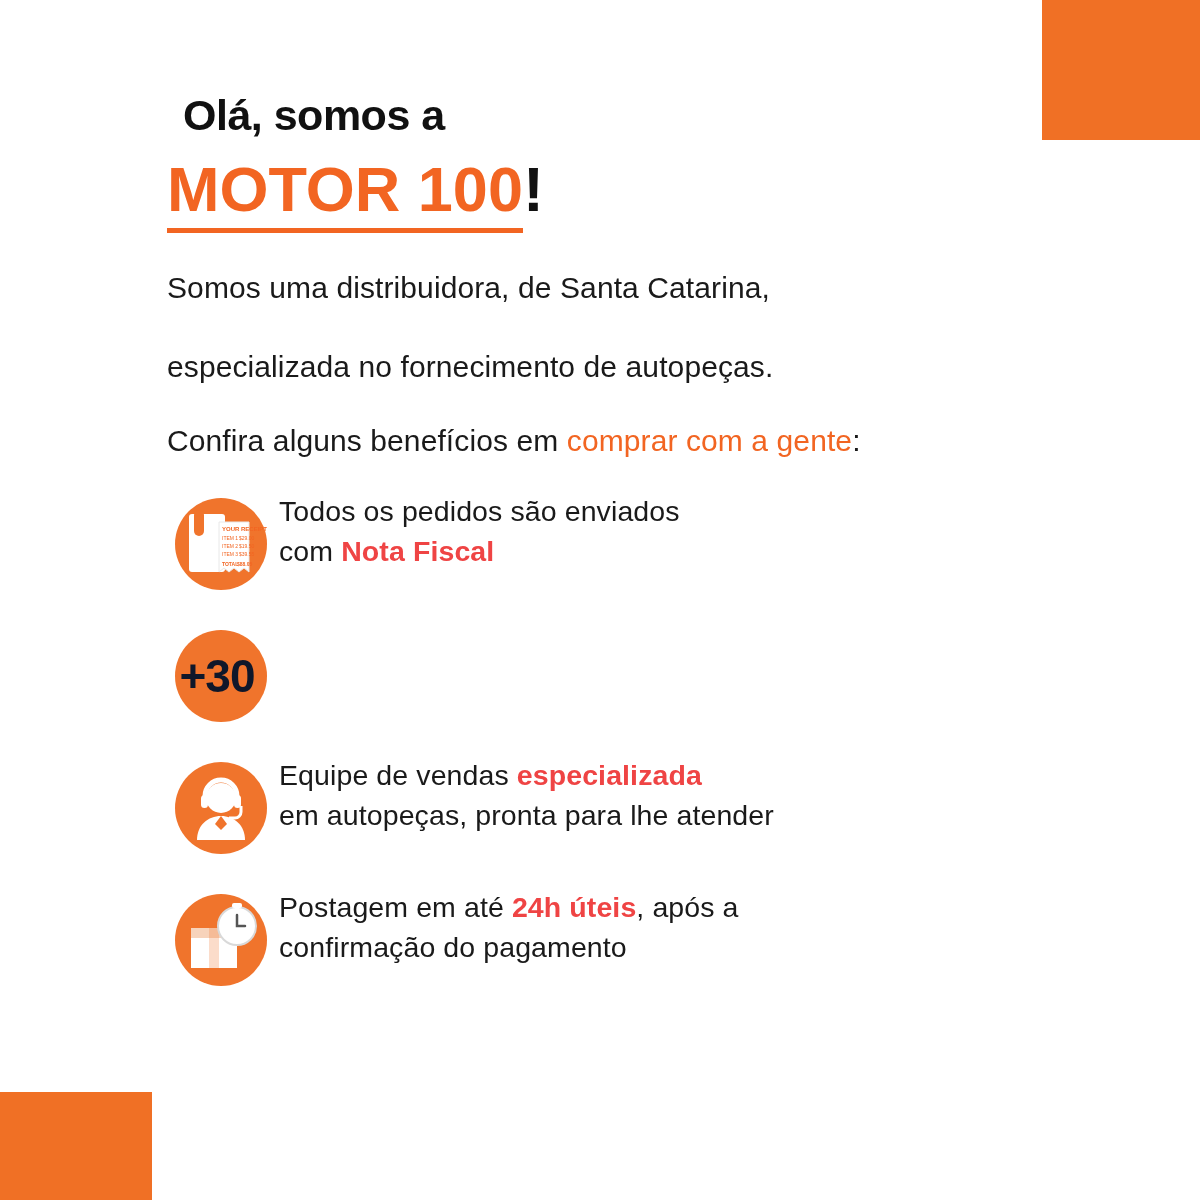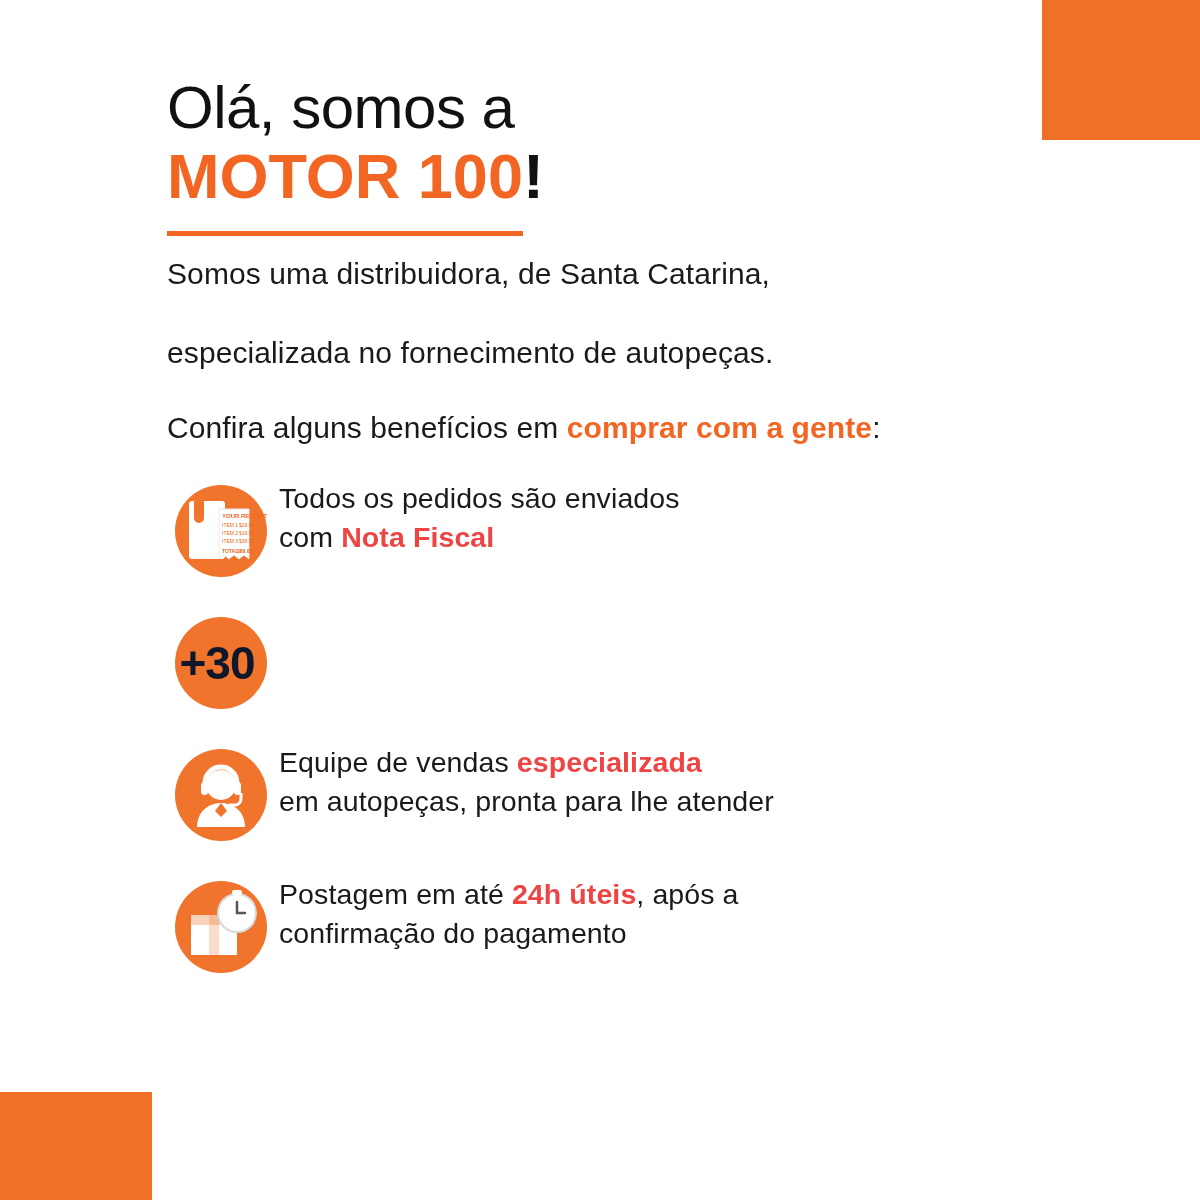--- a/index.html
+++ b/index.html
@@ -35,39 +35,39 @@
 
   
   .content {
     position: absolute;
     left: 167px;
     top: 76px;
     width: 900px;
   }
 
   .headline-1 {
-    font-size: 60px;
-    font-weight: normal;
+    font-size: 43px;
+    font-weight: bold;
     color: #111111;
     letter-spacing: -0.5px;
     line-height: 1.08;
-    margin: 0;
+    margin: 16px;
   }
   .headline-2 {
     font-size: 63px;
     font-weight: bold;
     color: #111111;
     letter-spacing: 0px;
     line-height: 1.12;
     margin: 0;
   }
   .headline-2 .brand {
     color: #f26522;
     border-bottom: 5px solid #f26522;
-    padding-bottom: 20px;
+    padding-bottom: 4px;
   }
 
   .intro {
     margin-top: 42px;
     font-size: 30px;
     line-height: 1.42;
     color: #1a1a1a;
     letter-spacing: 0.1px;
   }
   .intro .line {
@@ -76,21 +76,21 @@
   }
 
   .benefits-lead {
     margin-top: 36px;
     font-size: 30px;
     color: #1a1a1a;
     letter-spacing: 0.1px;
   }
   .benefits-lead .accent {
     color: #f26522;
-    font-weight: bold;
+    font-weight: normal;
   }
 
   
   .benefit-list {
     margin-top: 34px;
   }
   .benefit {
     display: flex;
     align-items: flex-start;
     margin-bottom: 28px;

